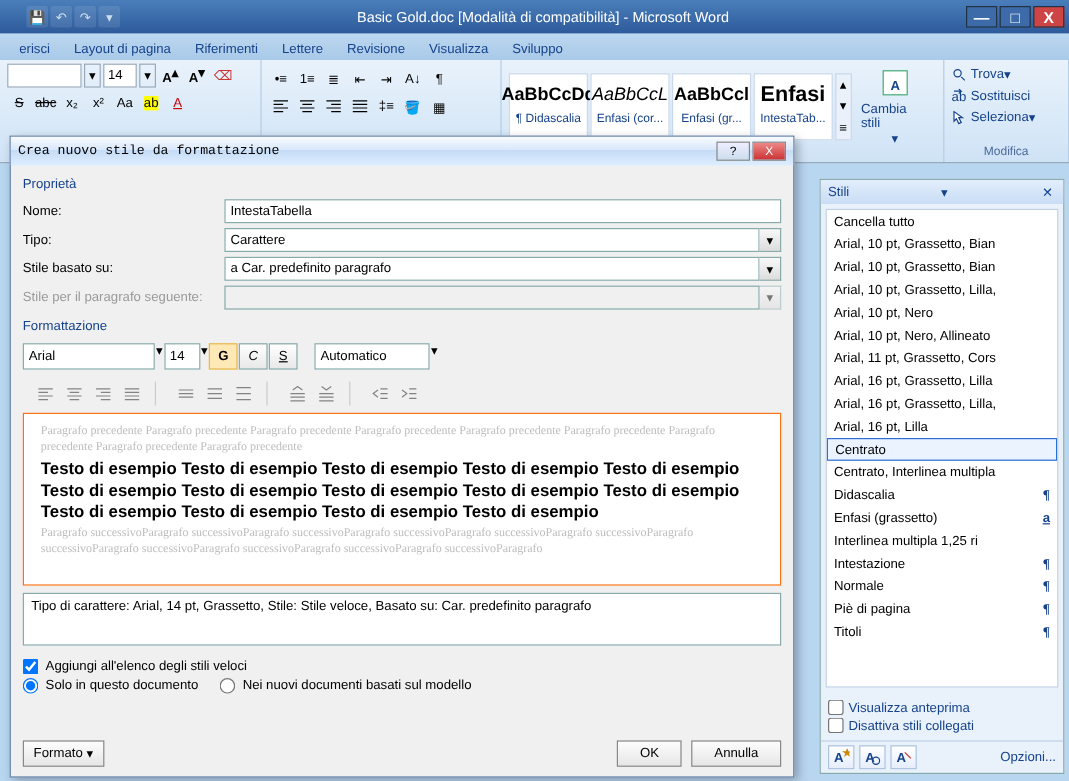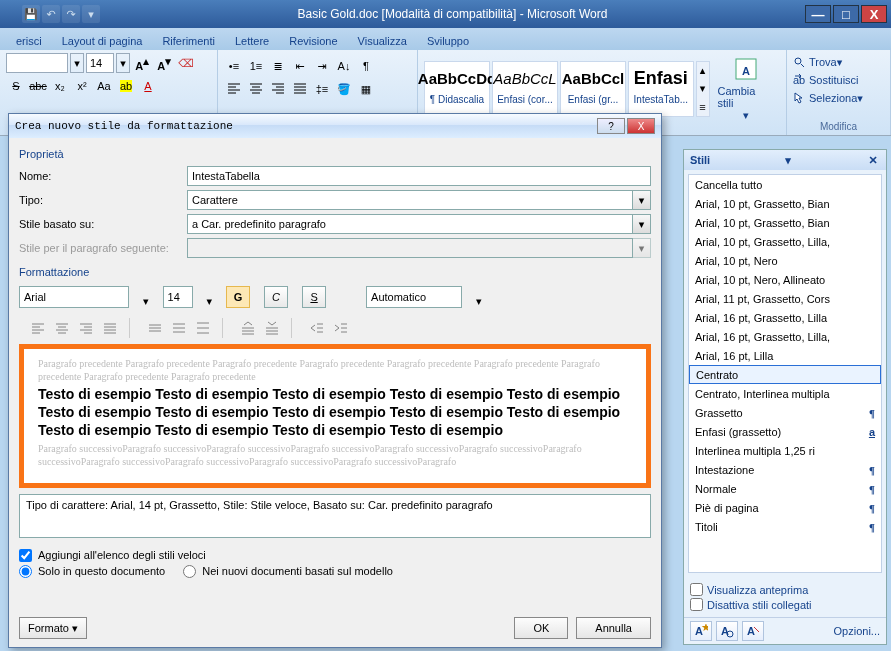--- a/index.html
+++ b/index.html
@@ -44,42 +44,42 @@
 .dlg-title .wb { width:28px; height:16px; border:1px solid #888; display:flex; align-items:center; justify-content:center; margin-left:2px; font-size:10px; }
 .dlg-title .wb.help { background:linear-gradient(#eef,#cde); }
 .dlg-title .wb.close { background:linear-gradient(#e88,#c33); color:#fff; }
 .dlg-body { flex:1; padding:8px 10px; overflow:hidden; display:flex; flex-direction:column; }
 .section-lbl { color:#15428b; margin:2px 0 4px; }
 .proprow { display:flex; align-items:center; margin:2px 0; }
 .proprow label { width:168px; color:#000; }
 .proprow label.dis { color:#9a9a9a; }
 .proprow input, .proprow select { flex:1; height:20px; border:1px solid #8aa; padding:0 4px; background:#fff; }
 .proprow .dd { width:18px; height:20px; border:1px solid #8aa; border-left:none; background:linear-gradient(#f8f8f8,#ddd); display:flex; align-items:center; justify-content:center; }
-.fmt-toolbar { display:flex; gap:14px; align-items:flex-end; margin:4px 0; }
+.fmt-toolbar { display:flex; gap:1px; align-items:flex-start; margin:4px 0; }
 .fmt-toolbar select, .fmt-toolbar input { height:22px; border:1px solid #8aa; background:#fff; padding:0 4px; }
 .tbtn { width:24px; height:22px; border:1px solid #8aa; background:linear-gradient(#fff,#e8e8e8); display:flex; align-items:center; justify-content:center; cursor:pointer; font-family:"Times New Roman",serif; }
 .tbtn.active { background:#fde8b6; border-color:#e6b84e; }
 .para-toolbar { display:flex; gap:6px; margin:6px 0 6px 0; }
 .pgroup { display:flex; gap:2px; padding:0 8px; border-right:1px solid #ccc; }
 .pgroup:last-child { border-right:none; }
 .pbtn { width:22px; height:20px; display:flex; align-items:center; justify-content:center; opacity:.45; }
-.preview { border:5px solid #f97316; background:#fff; height:144px; padding:8px 14px; overflow:hidden; }
+.preview { border:1px solid #f97316; background:#fff; height:144px; padding:8px 14px; overflow:hidden; }
 .preview .ghost { color:#bdbdbd; font-size:10px; line-height:1.3; font-family:"Times New Roman",serif; }
 .preview .sample { font-family:Arial; font-weight:bold; font-size:14px; line-height:1.3; margin:2px 0;}
 .desc { border:1px solid #8aa; background:#fff; height:44px; padding:4px 6px; margin-top:6px; font-size:11px; }
 .dlg-opts { margin-top:8px; }
 .dlg-opts .optrow { display:flex; align-items:flex-start; margin:3px 0; gap:6px; }
 .dlg-btns { display:flex; align-items:center; padding:6px 10px 8px; }
 .dlg-btns .btn { height:22px; padding:0 18px; border:1px solid #888; background:linear-gradient(#fdfdfd,#e6e6e6); cursor:pointer; }
 .dlg-btns .btn + .btn { margin-left:8px; }
 .dlg-btns .fmtbtn { border:1px solid #888; background:linear-gradient(#fdfdfd,#e6e6e6); height:22px; padding:0 8px; display:flex; align-items:center; cursor:pointer; }
 
 
 .styles-pane { position:absolute; right:4px; top:149px; width:204px; height:496px; background:#e9f2fb; border:1px solid #8aa; display:flex; flex-direction:column; }
-.sp-title { height:20px; background:linear-gradient(#e2eefc,#c9ddf5); display:flex; align-items:center; padding:0 6px; color:#15428b; font-weight:bold; }
+.sp-title { height:20px; background:linear-gradient(#e2eefc,#c9ddf5); display:flex; align-items:center; padding:0 6px; color:#15428b; font-weight:normal; }
 .sp-title .sx { margin-left:auto; color:#15428b; cursor:pointer; width:14px; text-align:center; }
 .sp-list { flex:1; background:#fff; margin:4px; border:1px solid #c0d0e6; overflow-y:scroll; }
 .sp-item { height:19px; padding:1px 6px; display:flex; align-items:center; cursor:pointer; white-space:nowrap; overflow:hidden; }
 .sp-item .pm { margin-left:auto; color:#15428b; font-weight:bold; font-family:"Times New Roman"; }
 .sp-item .am { margin-left:auto; color:#15428b; font-weight:bold; font-family:Arial; text-decoration:underline; }
 .sp-item.sel { border:1px solid #2a6fd6; background:#eaf3ff; }
 .sp-bottom { padding:4px 6px; }
 .sp-bottom .chkrow { display:flex; align-items:center; gap:4px; color:#15428b; margin:2px 0; }
 .sp-foot { display:flex; align-items:center; padding:3px 6px; gap:4px; border-top:1px solid #c0d0e6; }
 .sp-foot .fbtn { width:22px; height:20px; border:1px solid #b0c4de; background:linear-gradient(#fff,#e6eefc); display:flex; align-items:center; justify-content:center; cursor:pointer; }
@@ -414,21 +414,21 @@
       <div class="sp-item">
         <span>Arial, 16 pt, Lilla</span>
       </div>
       <div class="sp-item sel">
         <span>Centrato</span>
       </div>
       <div class="sp-item">
         <span>Centrato, Interlinea multipla</span>
       </div>
       <div class="sp-item">
-        <span>Grassetto</span>
+        <span>Didascalia</span>
         <span class="pm">¶</span>
       </div>
       <div class="sp-item">
         <span>Enfasi (grassetto)</span>
         <span class="am">a</span>
       </div>
       <div class="sp-item">
         <span>Interlinea multipla 1,25 ri</span>
       </div>
       <div class="sp-item">

